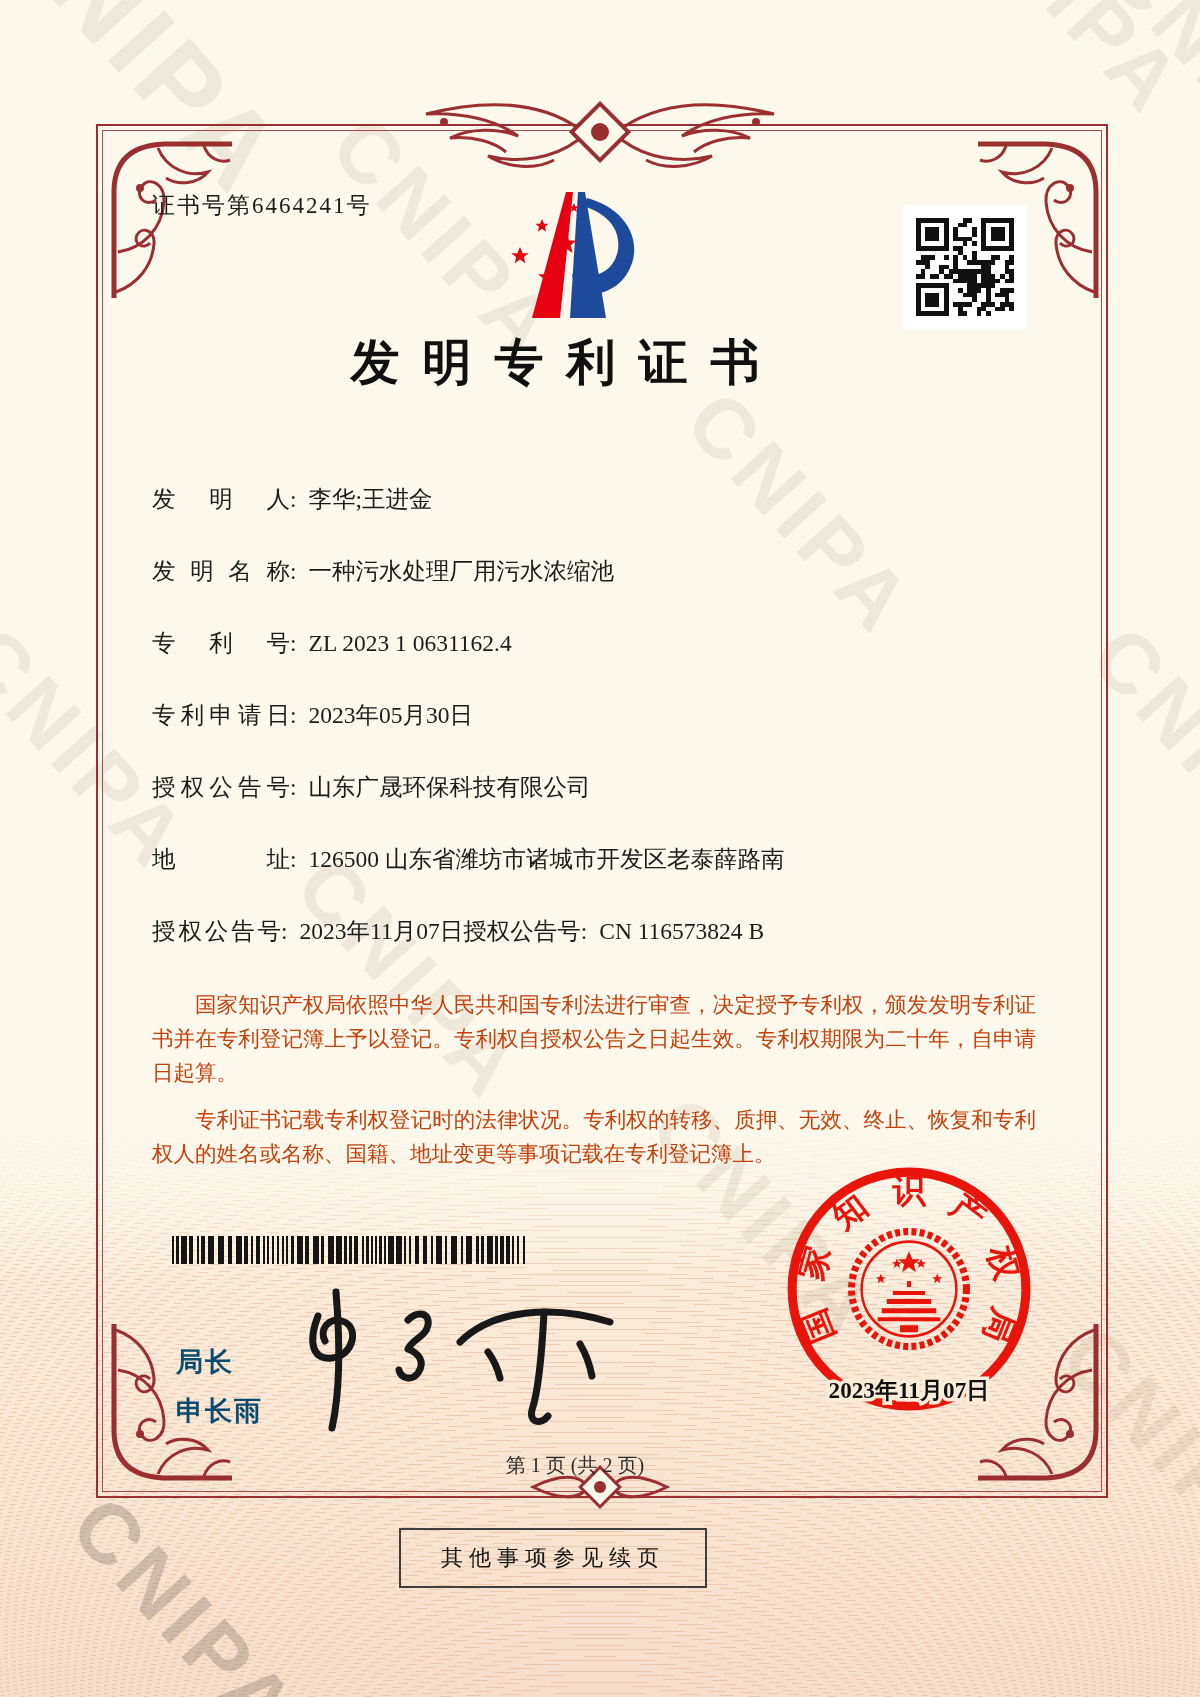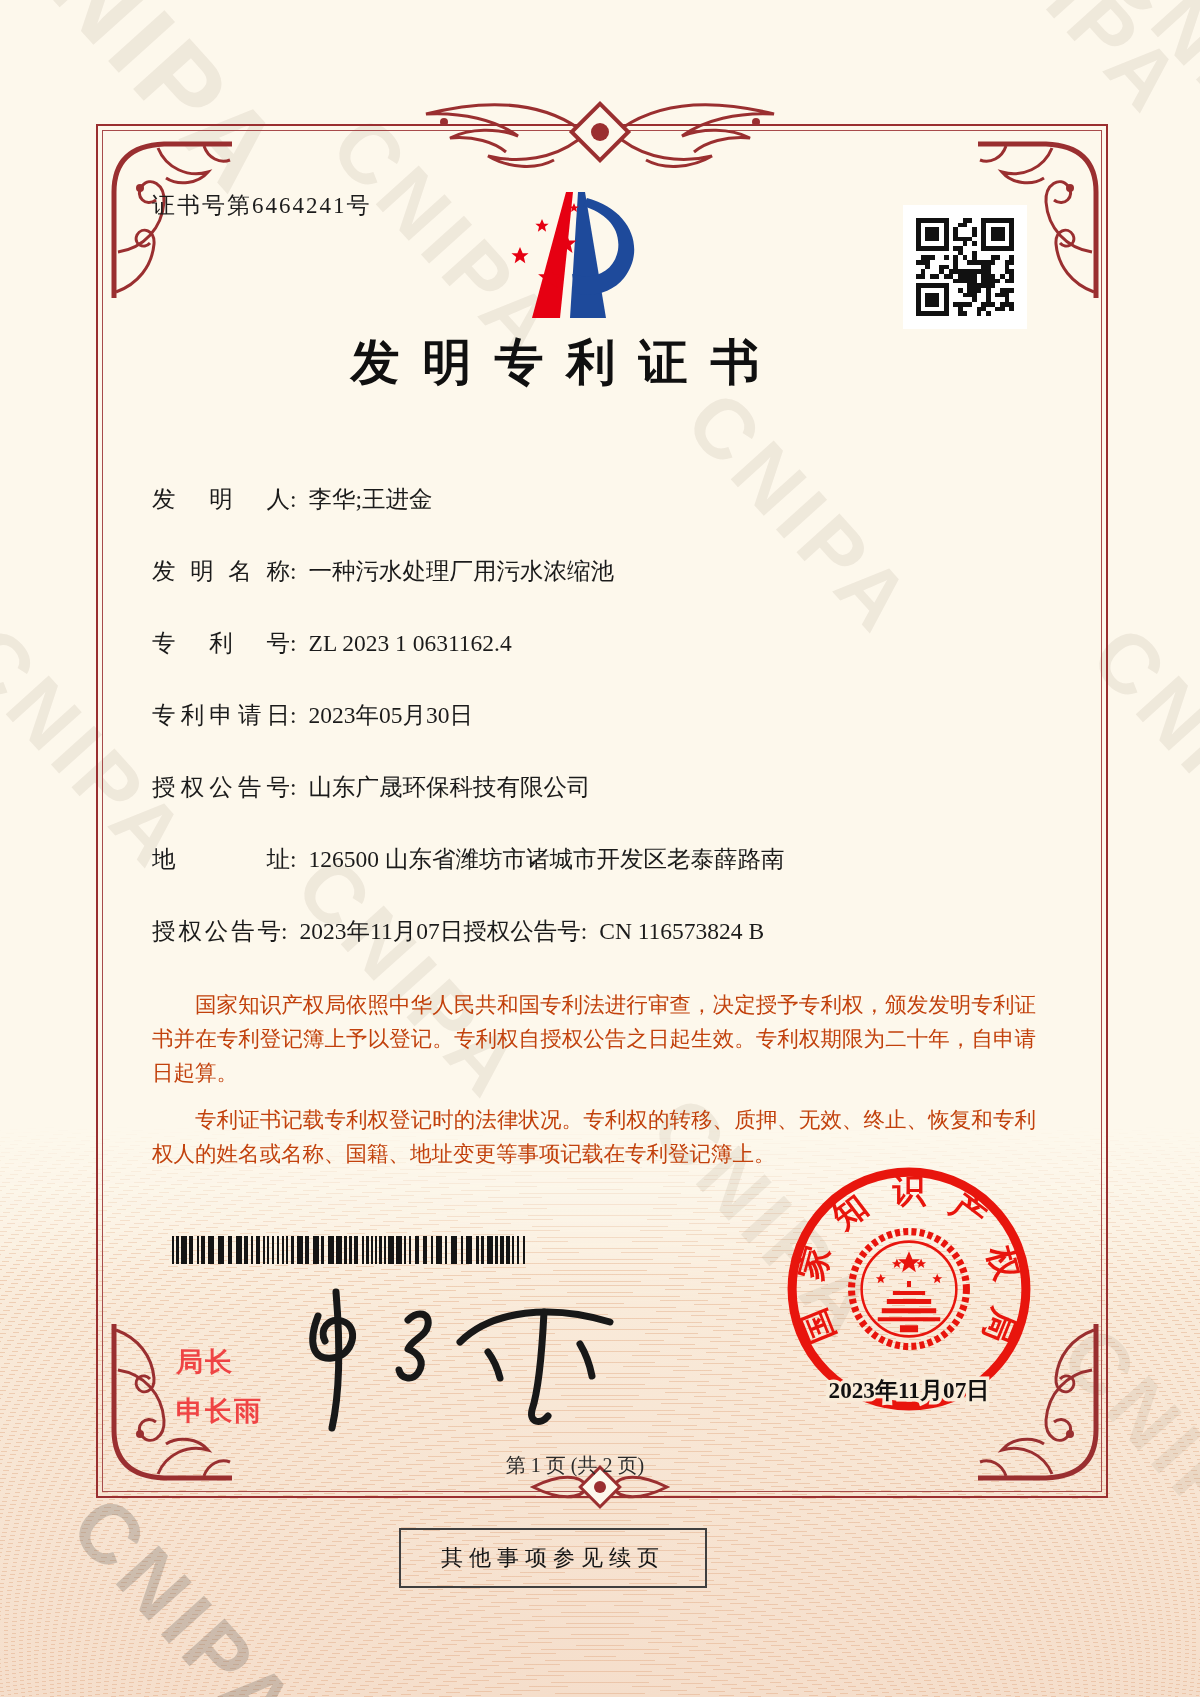--- a/index.html
+++ b/index.html
@@ -50,21 +50,21 @@
   .frow{margin-bottom:41px;line-height:31px;font-size:23.5px;height:31px;white-space:nowrap;}
   .flabel{display:inline-block;width:138px;text-align:justify;text-align-last:justify;vertical-align:top;}
   .fvalue{margin-left:12px;}
   .grant-second{font-family:Liberation Mono, monospace;}
   .paras{left:152px;top:988px;width:884px;font-size:21.5px;line-height:34px;
          text-align:justify;color:#c2410c;}
   .paras p{margin:0 0 13px;text-indent:2em;}
   .barcode{left:172px;top:1236px;width:354px;height:28px;display:flex;align-items:stretch;overflow:hidden;}
   .barcode span{background:#141414;height:100%;flex:none;}
   .officer{left:176px;top:1338px;font-family:"Liberation Sans","DejaVu Sans",sans-serif;
-           font-weight:700;font-size:27px;color:#ef4444;line-height:49px;letter-spacing:2px;}
+           font-weight:700;font-size:27px;color:#0c4a6e;line-height:49px;letter-spacing:2px;}
   .signature{left:288px;top:1280px;}
   .seal{left:780px;top:1160px;}
   .seal-stroke{stroke:var(--seal);}
   .seal-fill{fill:var(--seal);}
   .ring-ch{font-size:33px;font-weight:700;fill:var(--seal);text-anchor:middle;
            font-family:"Liberation Serif","DejaVu Serif",serif;}
   .seal-date{font-size:23px;font-weight:700;fill:#101010;text-anchor:middle;
              font-family:"Liberation Serif","DejaVu Serif",serif;
              stroke:#f9ecd9;stroke-width:7px;paint-order:stroke;}
   .page-info{left:0;right:50px;top:1452px;text-align:center;font-size:20px;color:#2a2a2a;}

